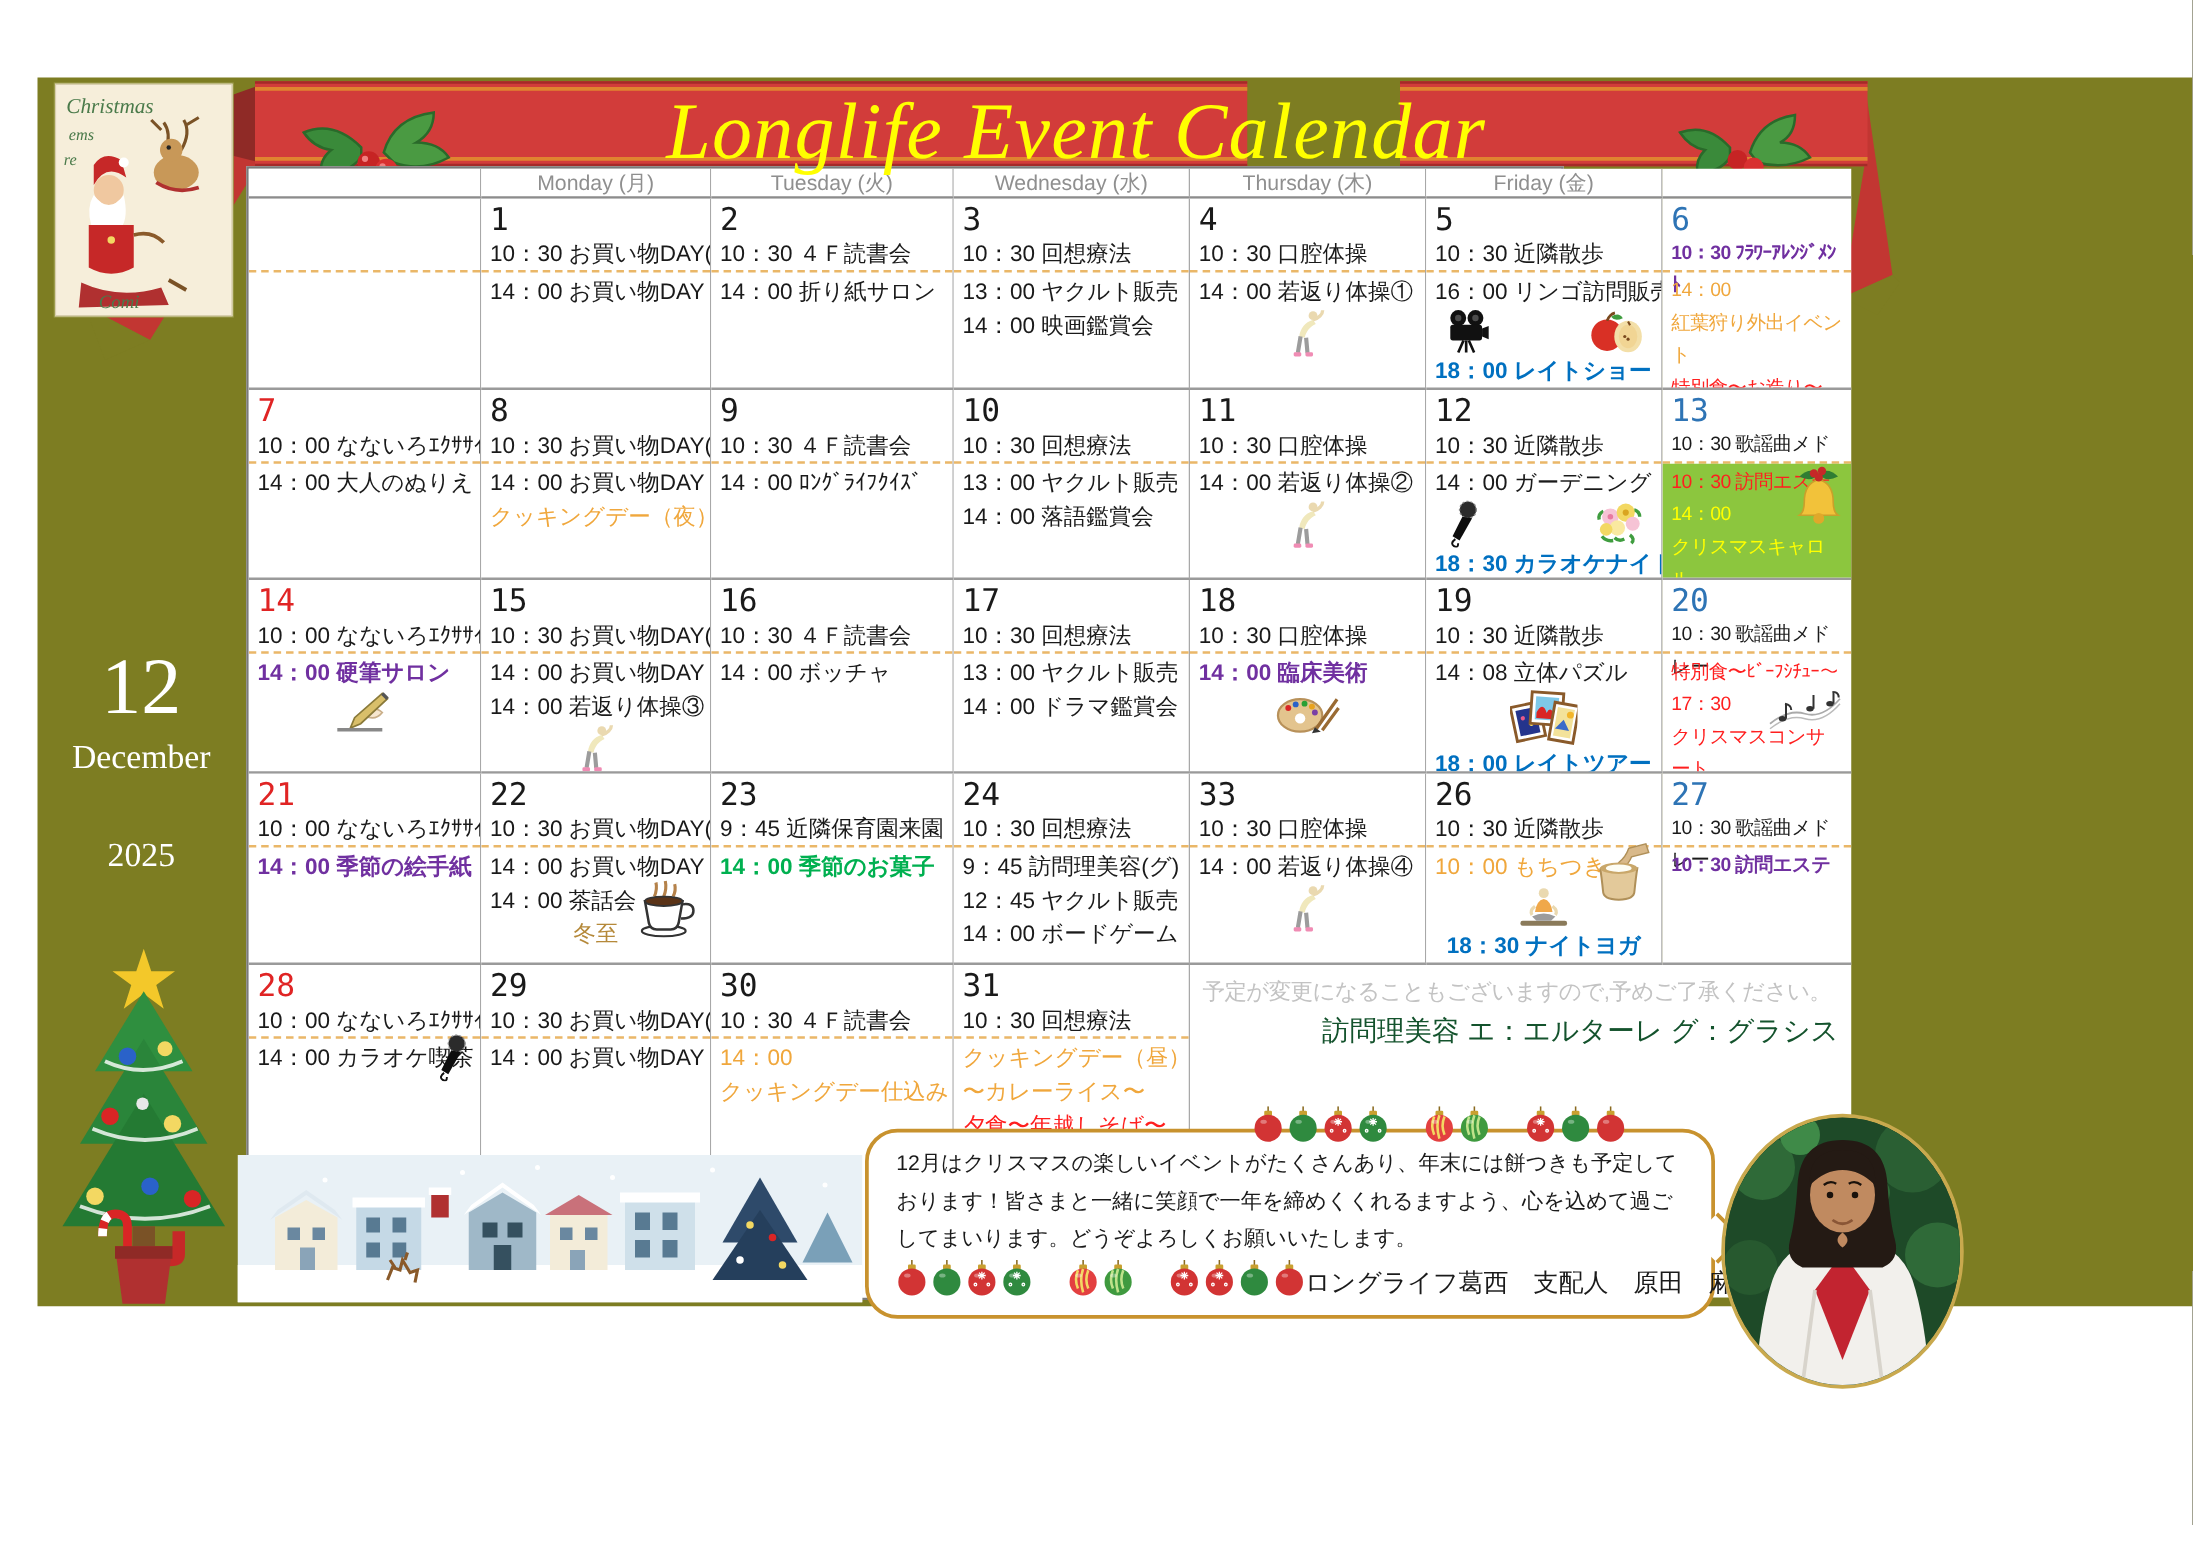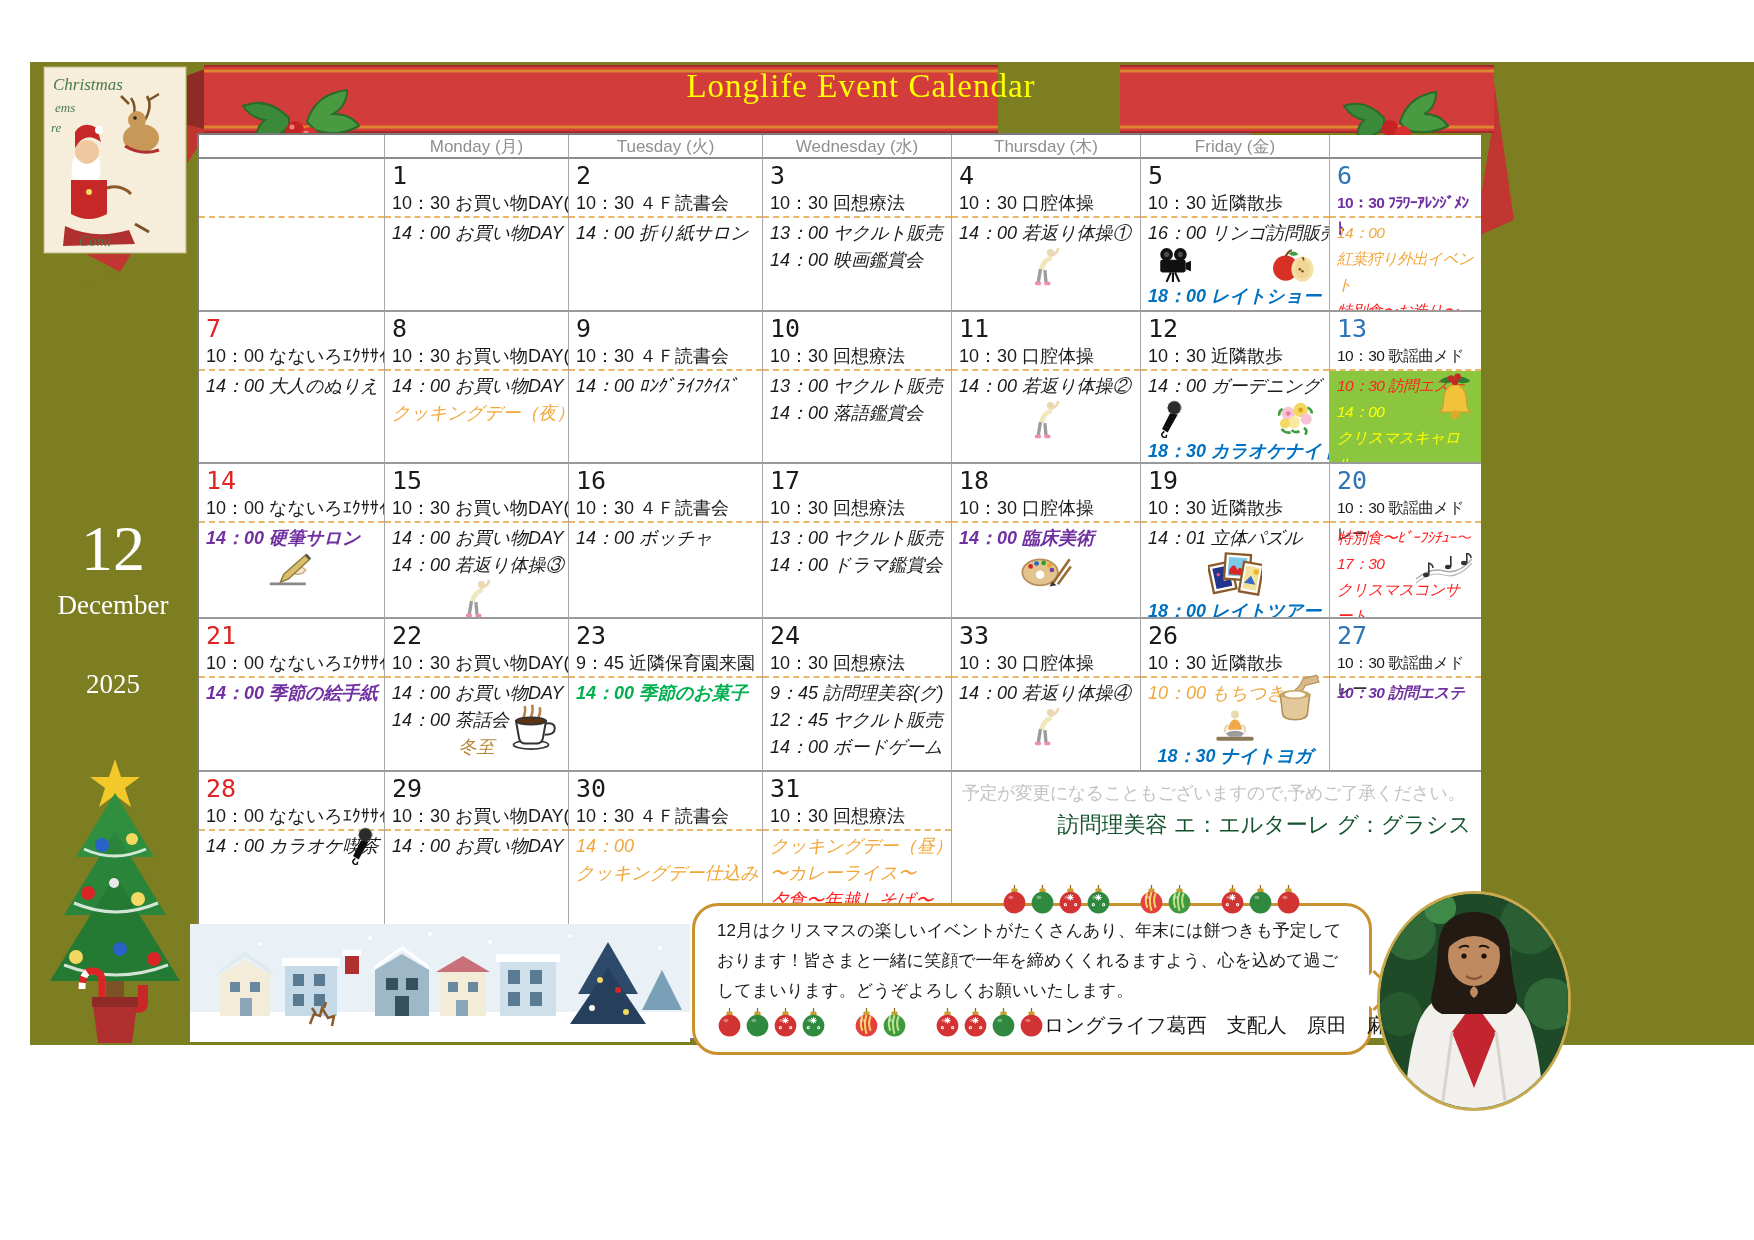--- a/index.html
+++ b/index.html
@@ -23,37 +23,37 @@
   .month-name{font-size:27px;margin-top:4px;}
   .month-year{font-size:27px;margin-top:48px;}
   .tree{position:absolute;left:36px;top:753px;width:158px;height:292px;}
 
   
   .ribbon-l{position:absolute;left:58px;top:60px;width:940px;height:245px;pointer-events:none;}
   .ribbon-r{position:absolute;left:1106px;top:60px;width:420px;height:215px;pointer-events:none;}
   .holly-l{position:absolute;left:237px;top:84px;width:160px;height:76px;}
   .holly-r{position:absolute;left:1340px;top:88px;width:130px;height:68px;}
   .title{position:absolute;left:411px;top:68px;width:900px;text-align:center;
-         font-family:"Liberation Serif",serif;font-size:33px;color:var(--title_yellow);
-         letter-spacing:1px;z-index:5;}
+         font-family:"Liberation Serif",serif;font-size:64px;color:var(--title_yellow);
+         letter-spacing:1px;z-index:5;font-style:italic;}
 
   
   .grid{position:absolute;left:197px;top:133px;width:1054px;height:907px;background:#fff;
         border:2px solid #7a7a7a;box-sizing:border-box;display:grid;
         grid-template-columns:186px 184px 194px 189px 189px 189px 151px;
         grid-template-rows:24px 153px 152px 155px 153px 266px;z-index:2;}
   .dow{font-size:17px;color:#8f8f8f;text-align:center;line-height:23px;
        border-right:1px solid #a8a8a8;border-bottom:2px solid #8c8c8c;background:#fff;overflow:hidden;}
   .cell{border-right:1px solid #a8a8a8;border-bottom:2px solid #9a9a9a;padding:1px 7px 2px 7px;
         box-sizing:border-box;display:flex;flex-direction:column;overflow:hidden;background:#fff;}
   .col-6{border-right:none;}
   .row-last{border-bottom:none;}
   .am{height:58px;box-sizing:border-box;border-bottom:2px dashed var(--dash);
       margin:0 -7px;padding:1px 7px 0 7px;flex:none;}
-  .pm{flex:1;position:relative;padding-top:2px;font-style:italic;}
+  .pm{flex:1;position:relative;padding-top:2px;}
   .cell.hl .pm{background:var(--highlight_green);margin:0 -7px -2px;padding:2px 7px 0 7px;}
   .date{font-family:"DejaVu Sans Mono",monospace;font-size:25px;line-height:29px;color:#1a1a1a;}
   .date.sun{color:var(--sunday_red);}
   .date.sat{color:var(--saturday_blue);}
   .ev{font-size:18px;line-height:27px;color:#1a1a1a;white-space:nowrap;position:relative;}
   .col-6 .ev{font-size:15.5px;letter-spacing:-0.5px;line-height:26px;white-space:normal;}
   .c-orange{color:var(--event_orange);} .c-blue{color:var(--event_blue);font-weight:bold;}
   .c-purple{color:var(--event_purple);font-weight:bold;} .c-red{color:var(--event_red);}
   .c-green{color:var(--event_green);font-weight:bold;} .c-brown{color:var(--event_brown);}
   .c-yellow{color:var(--event_yellow);}
@@ -469,21 +469,21 @@
               </svg></span>
           </div>
         </div>
       </div>
       <div class="cell">
         <div class="am">
           <div class="date">19</div>
           <div class="ev"><span>10：30 近隣散歩</span></div>
         </div>
         <div class="pm">
-          <div class="ev"><span>14：01 立体パズル</span></div>
+          <div class="ev"><span>14：08 立体パズル</span></div>
           <div class="icons-row">
             <span class="icon"><svg viewBox="0 0 46 40" width="54" height="46">
                 <g transform="rotate(-12 12 22)">
                   <rect x="2" y="10" width="20" height="24" fill="#fff" stroke="#8a5a2a" stroke-width="2"></rect>
                   <rect x="5" y="13" width="14" height="18" fill="#24348c"></rect>
                   <circle cx="9" cy="19" r="1.5" fill="#e85a8a"></circle>
                   <circle cx="14" cy="24" r="1.5" fill="#f3d862"></circle>
                 </g>
                 <g transform="rotate(4 26 16)">
                   <rect x="14" y="2" width="22" height="22" fill="#fff" stroke="#8a5a2a" stroke-width="2"></rect>

